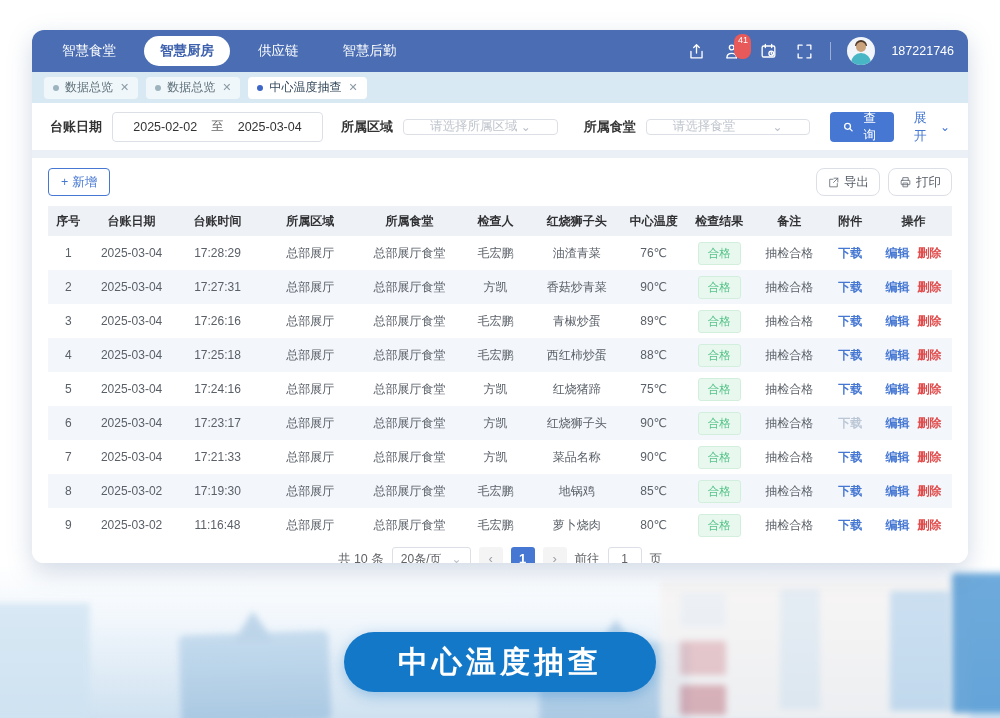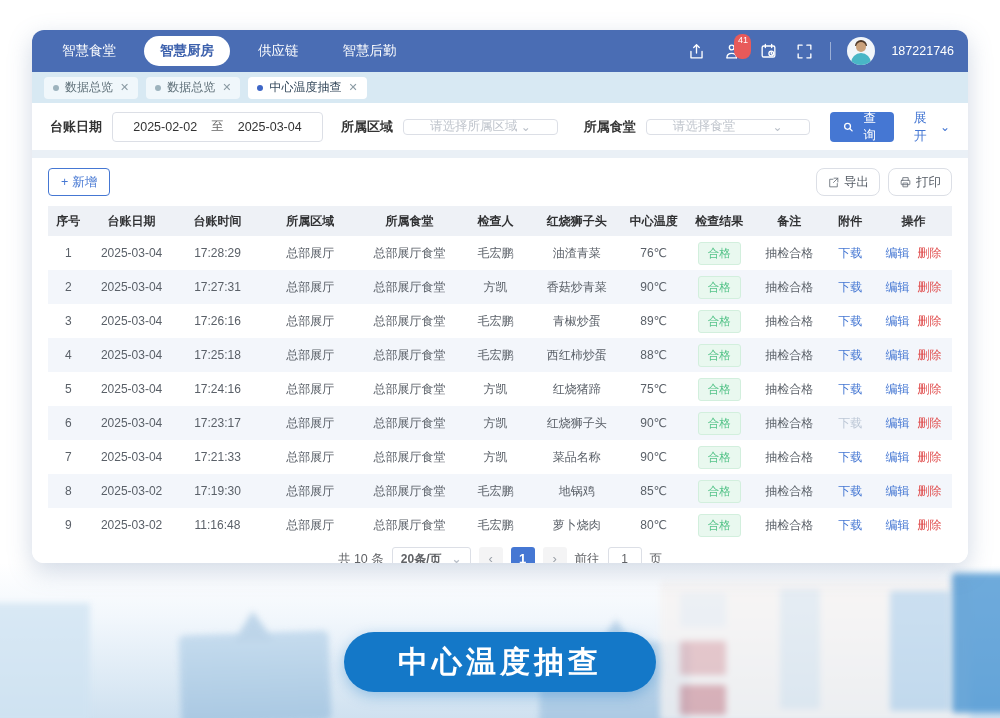--- a/index.html
+++ b/index.html
@@ -89,28 +89,28 @@
   .tool-btn { display:flex; align-items:center; gap:4px; height:28px; padding:0 10px; background:#fff;
     border:1px solid #dcdfe6; border-radius:8px; color:#565d66; font-size:12.5px; cursor:pointer; font-family:inherit; }
   .tool-btn svg { width:13px; height:13px; stroke:#6a717a; fill:none; stroke-width:1.6; stroke-linecap:round; stroke-linejoin:round; }
 
   table { width:100%; border-collapse:collapse; table-layout:fixed; font-size:12px; }
   thead th { height:30px; background:#eef1f6; color:#303133; font-weight:bold; text-align:center; white-space:nowrap; }
   tbody td { height:34px; text-align:center; color:#5a6068; white-space:nowrap; overflow:hidden; }
   tbody tr.alt { background:#f3f6fb; }
   .badge { display:inline-block; padding:3px 9px; background:#e9f8ef; color:#55c389; border:1px solid #d2efdd;
     border-radius:3px; font-size:11.5px; }
-  .link { color:#4577d3; cursor:pointer; margin:0 4px; text-decoration:none; }
+  .link { color:#4577d3; cursor:pointer; margin:0 4px; text-decoration:none;font-weight:bold; }
   .link.danger { color:#e04c4c; }
   .link.disabled { color:#bcc7d6; cursor:default; }
 
   
   .pagination { display:flex; align-items:center; justify-content:center; gap:8px; height:34px; font-size:12.5px; color:#606266; }
   .psize { display:flex; align-items:center; gap:10px; height:24px; padding:10px 8px; border:1px solid #dcdfe6;
-    border-radius:3px; font-size:12px; color:#606266; cursor:pointer;font-weight:bold; }
+    border-radius:3px; font-size:12px; color:#606266; cursor:pointer; }
   .pbtn { width:24px; height:24px; border-radius:3px; background:#f4f4f5; color:#9aa0a8; border:none;
     font-size:13px; line-height:24px; text-align:center; cursor:pointer; font-family:inherit; }
   .pbtn.page-active { background:#4577d3; color:#ffffff; font-weight:bold; }
   .goto-input { width:34px; height:24px; border:1px solid #dcdfe6; border-radius:3px; text-align:center;
     font-size:12px; color:#606266; font-family:inherit; }
 </style>
 </head>
 <body>
 
 <div class="bg-band">

